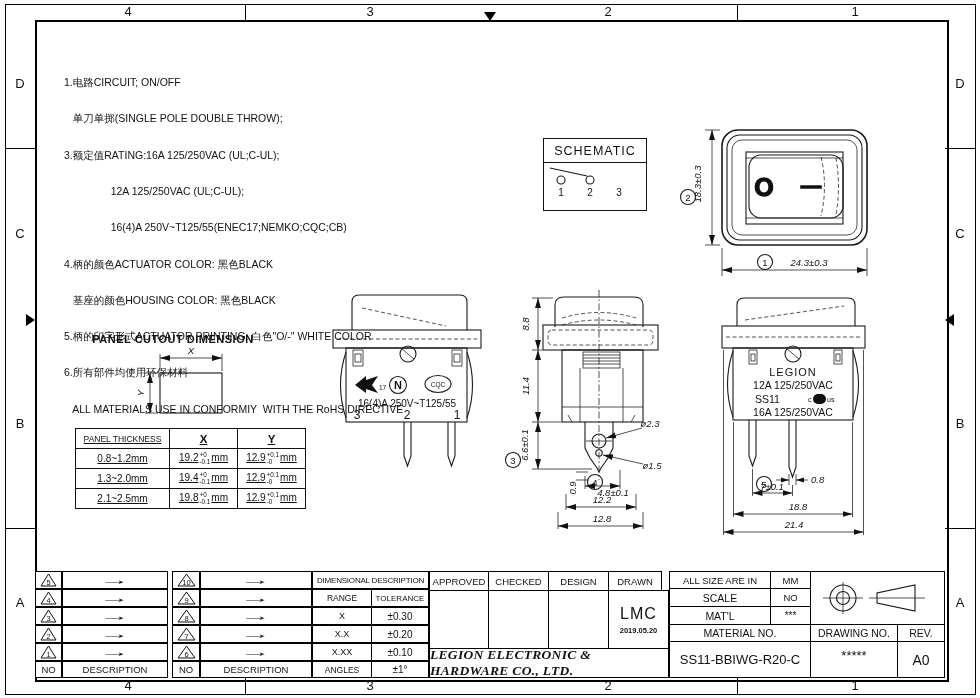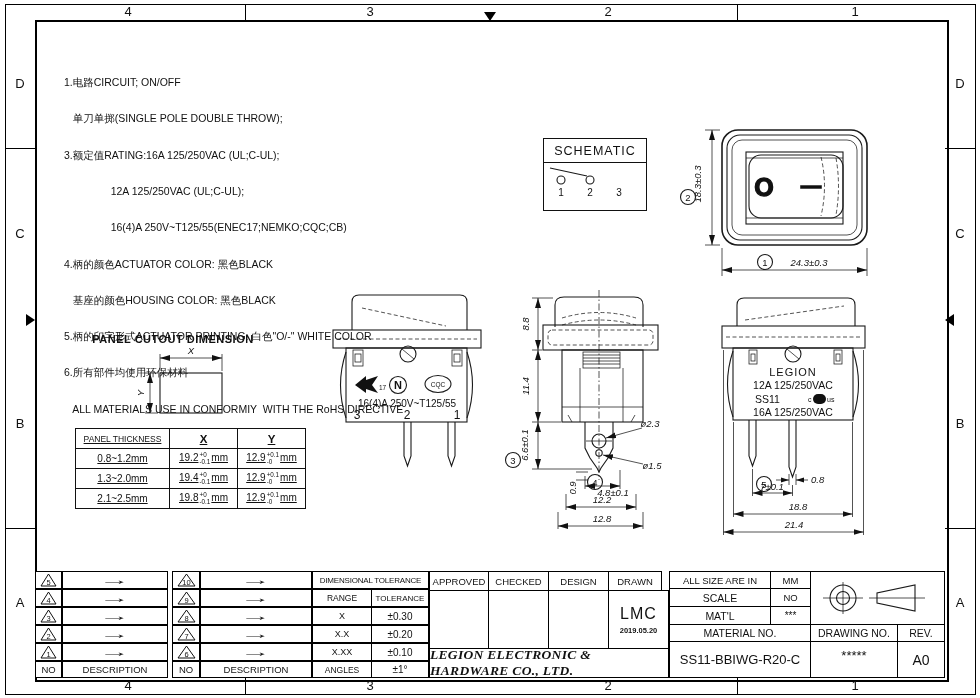--- a/index.html
+++ b/index.html
@@ -472,21 +472,21 @@
       <polygon points="9.5,1 18,13 1,13" fill="none" stroke="#111"></polygon>
       <text x="9.5" y="12" font-size="7.5" text-anchor="middle">6</text>
     </svg>
   </div>
 <div class="cell" style="left:200px;top:643px;width:112px;height:18px;">
     <span class="rev-arrow">→</span>
   </div>
 <div class="cell" style="left:172px;top:661px;width:28px;height:17px;font-size:9.5px;">NO</div>
 <div class="cell" style="left:200px;top:661px;width:112px;height:17px;font-size:9.5px;">DESCRIPTION</div>
 
-<div class="cell" style="left:312px;top:571px;width:117px;height:18px;font-size:8px;letter-spacing:-0.2px;">DIMENSIONAL TOLERANCE</div>
+<div class="cell" style="left:312px;top:571px;width:117px;height:18px;font-size:8px;letter-spacing:-0.2px;">DIMENSIONAL DESCRIPTION</div>
 <div class="cell" style="left:312px;top:589px;width:60px;height:18px;font-size:8.5px;text-align:center;">RANGE</div>
 <div class="cell" style="left:371px;top:589px;width:58px;height:18px;font-size:8px;">TOLERANCE</div>
 <div class="cell" style="left:312px;top:607px;width:60px;height:18px;font-size:9px;">X</div>
 <div class="cell" style="left:371px;top:607px;width:58px;height:18px;">±0.30</div>
 <div class="cell" style="left:312px;top:625px;width:60px;height:18px;font-size:9px;">X.X</div>
 <div class="cell" style="left:371px;top:625px;width:58px;height:18px;">±0.20</div>
 <div class="cell" style="left:312px;top:643px;width:60px;height:18px;font-size:9px;">X.XX</div>
 <div class="cell" style="left:371px;top:643px;width:58px;height:18px;">±0.10</div>
 <div class="cell" style="left:312px;top:661px;width:60px;height:17px;font-size:8.5px;">ANGLES</div>
 <div class="cell" style="left:371px;top:661px;width:58px;height:17px;">±1°</div>

